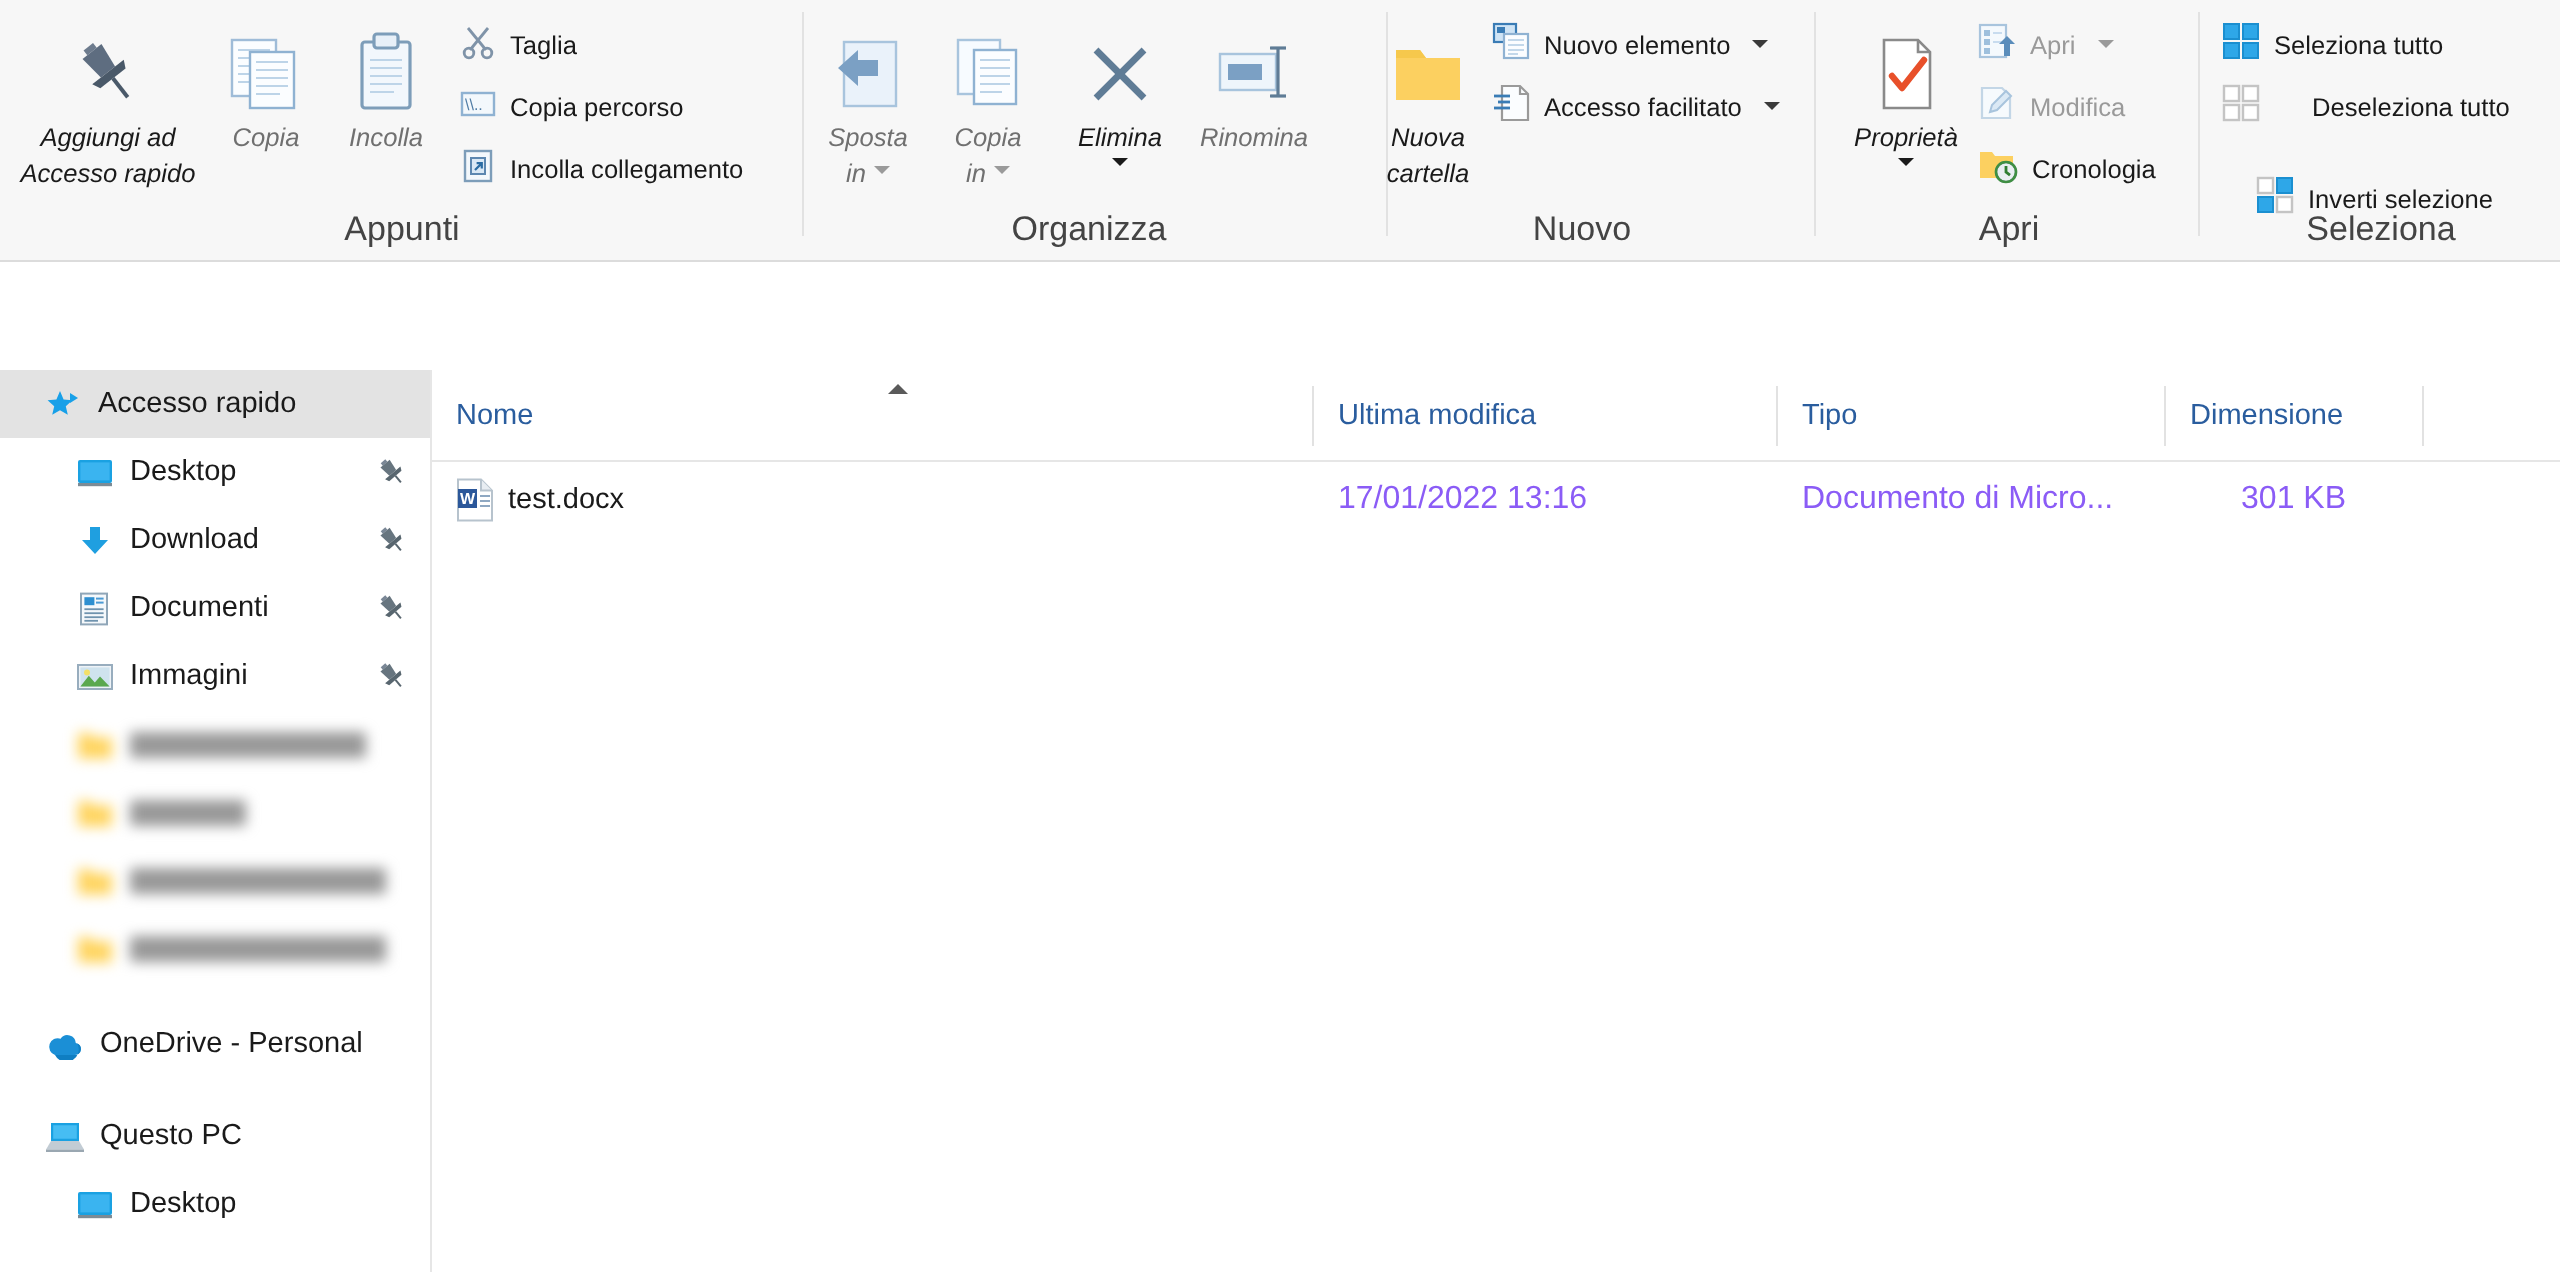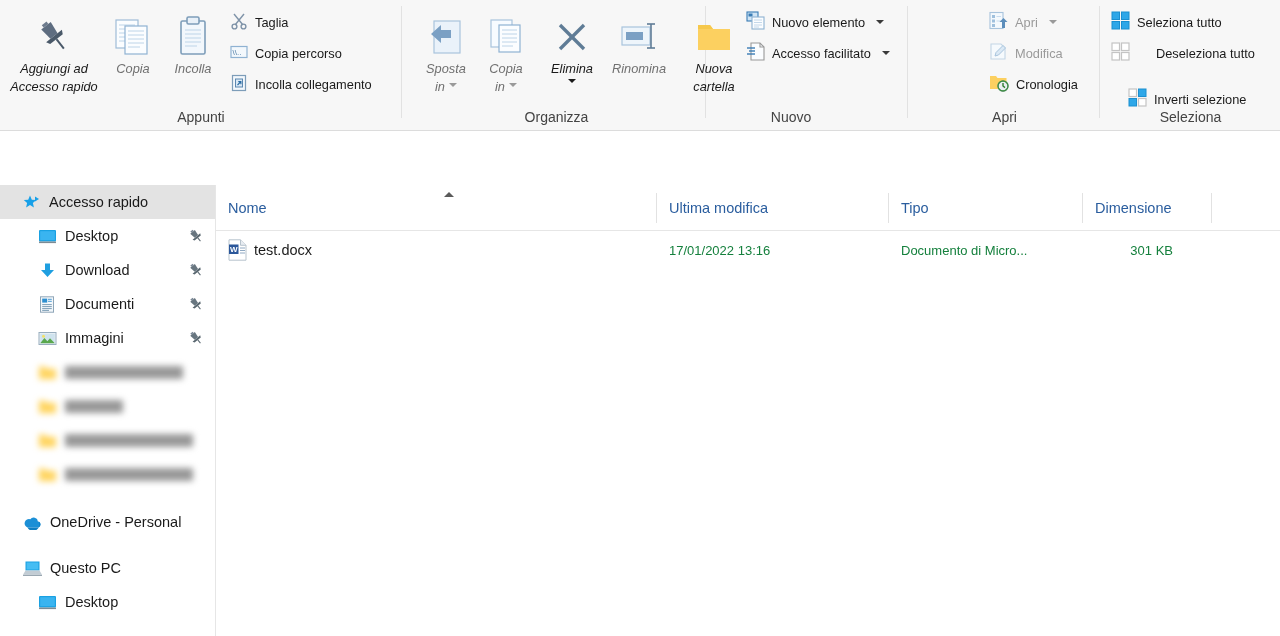--- a/index.html
+++ b/index.html
@@ -18,21 +18,21 @@
     background:#f7f7f7;
     border-bottom:1px solid #dcdcdc;
     box-sizing:border-box;
   }
   .rgroup{position:absolute;top:0;height:130px;}
   .rgroup .gsep{
     position:absolute;top:6px;right:0;width:1px;height:112px;background:#e2e2e2;
   }
   .glabel{
     position:absolute;bottom:5px;left:0;width:100%;
-    text-align:center;font-size:14px;color:#444;
+    text-align:center;font-size:17px;color:#444;
   }
   
   .bigbtn{
     position:absolute;display:flex;flex-direction:column;align-items:center;
     cursor:default;
     font-style:italic;
   }
   .bigbtn .bicon{display:flex;align-items:flex-end;justify-content:center;}
   .bigbtn .blabel{
     margin-top:3px;text-align:center;font-size:12.8px;line-height:15px;color:#1a1a1a;
@@ -102,21 +102,21 @@
   .sortcaret{
     position:absolute;left:228px;top:7px;width:0;height:0;
     border-left:5px solid transparent;border-right:5px solid transparent;
     border-bottom:5px solid #5a5a5a;
   }
   .filerow{
     position:relative;height:38px;cursor:default;
   }
   .filerow .cell{
     position:absolute;top:0;height:38px;display:flex;align-items:center;
-    padding-left:12px;box-sizing:border-box;font-size:13px;color:#15803d;
+    padding-left:12px;box-sizing:border-box;font-size:16px;color:#8b5cf6;
     white-space:nowrap;overflow:hidden;
   }
   .filerow .cell.right{justify-content:flex-end;padding-right:38px;padding-left:0;}
   .ficon{position:absolute;left:12px;top:8px;}
   .fname{position:absolute;left:38px;top:0;height:38px;display:flex;align-items:center;font-size:14.5px;}
 </style>
 </head>
 <body>
 
 <div class="app">
@@ -211,21 +211,21 @@
             <path d="M7.5 11 l3.2 -3.2 M8.3 7.6 h2.6 v2.6" stroke="#2b6ca3" stroke-width="1.1" fill="none"></path>
           </svg>
         </span>
         <span class="slabel">Incolla collegamento</span>
       </div>
 
       <div class="glabel">Appunti</div>
       <div class="gsep"></div>
     </div>
 
-    <div class="rgroup" style="left:407px;width:299px;">
+    <div class="rgroup" style="left:395px;width:299px;">
 
       <div class="bigbtn" style="left:8px;top:14px;width:62px;">
         <div class="bicon" style="height:44px;">
           <svg width="42" height="42" viewBox="0 0 42 42">
             <rect x="9" y="5" width="26" height="32" fill="#eaf2fa" stroke="#a8c4dd" stroke-width="1.2"></rect>
             <path d="M26 14 h-10 v-5 l-10 9 l10 9 v-5 h10 z" fill="#7ba0c4"></path>
           </svg>
         </div>
         <div class="blabel dim">Sposta</div>
         <div style="display:flex;align-items:center;">
@@ -330,20 +330,31 @@
         <span class="slabel">Accesso facilitato</span>
         <span class="caret-s"></span>
       </div>
 
       <div class="glabel">Nuovo</div>
       <div class="gsep"></div>
     </div>
 
     <div class="rgroup" style="left:909px;width:191px;">
 
+      <div class="bigbtn" style="left:8px;top:14px;width:72px;">
+        <div class="bicon" style="height:44px;">
+          <svg width="40" height="42" viewBox="0 0 40 42">
+            <path d="M9 4 h17 l6 6 v28 h-23 z" fill="#fff" stroke="#8a8a8a" stroke-width="1.3"></path>
+            <path d="M26 4 v6 h6" fill="none" stroke="#8a8a8a" stroke-width="1.3"></path>
+            <path d="M13 22 l5 6 l11 -14" fill="none" stroke="#e8502a" stroke-width="3.2" stroke-linecap="round" stroke-linejoin="round"></path>
+          </svg>
+        </div>
+        <div class="blabel">Proprietà</div>
+        <div class="caret-b"></div>
+      </div>
 
       <div class="smallbtn" style="left:80px;top:11px;">
         <span>
           <svg width="19" height="19" viewBox="0 0 19 19">
             <rect x="1" y="1.5" width="13" height="16" fill="#f4f9fd" stroke="#a8c4dd" stroke-width="1.1"></rect>
             <g fill="#9fc0dd">
                 <rect x="3" y="4" width="3" height="3"></rect>
                 <rect x="3" y="8.5" width="3" height="3"></rect>
                 <rect x="3" y="13" width="3" height="3"></rect>
               </g>

